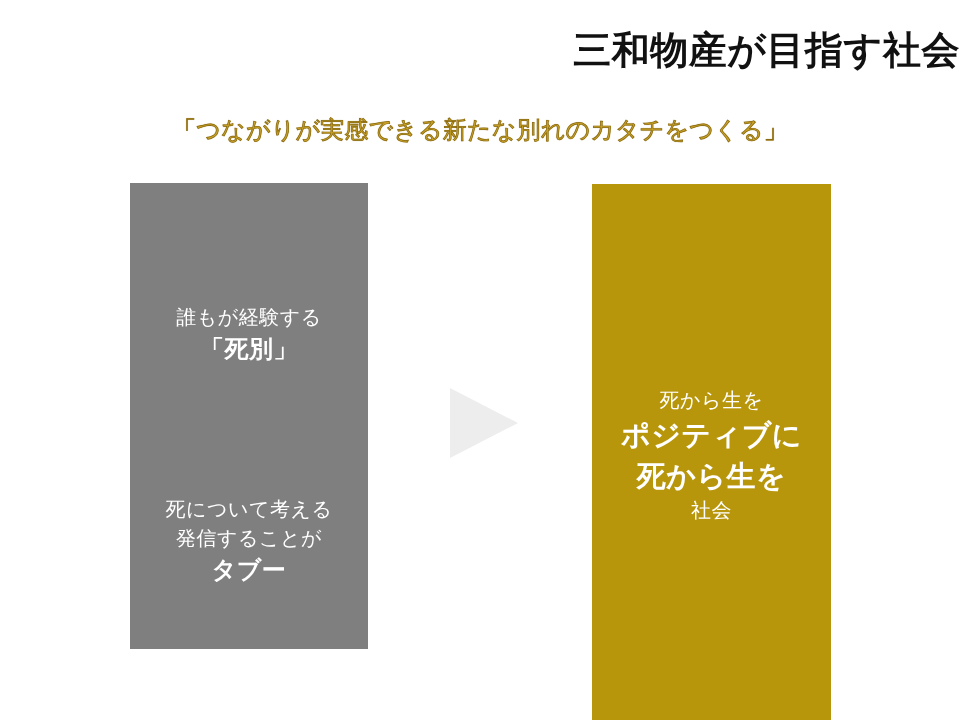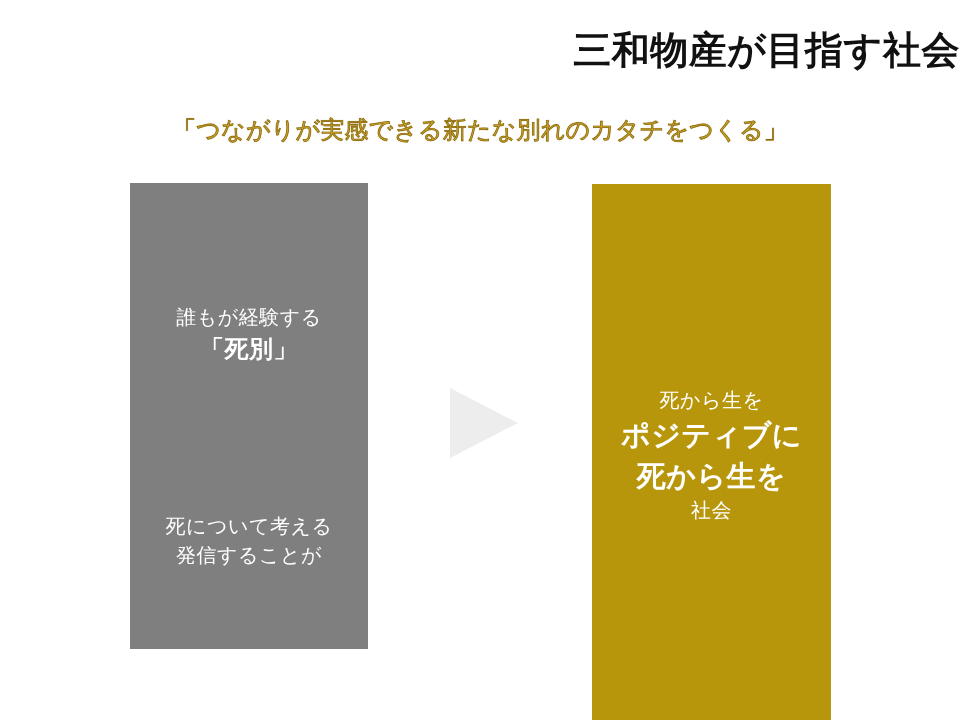--- a/index.html
+++ b/index.html
@@ -118,20 +118,21 @@
   <div class="subtitle">「つながりが実感できる新たな別れのカタチをつくる」</div>
 
   <div id="box-problem-1" class="panel panel-gray">
     <span class="ln ln-reg">誰もが経験する</span>
     <span class="ln ln-bold">「死別」</span>
   </div>
 
   <div id="box-problem-2" class="panel panel-gray">
     <span class="ln ln-reg">死について考える</span>
     <span class="ln ln-reg">発信することが</span>
+    <span class="ln ln-bold">タブー</span>
   </div>
 
   <div id="flow-arrow">
     <div class="tri"></div>
   </div>
 
   <div id="box-vision" class="panel panel-gold">
     <span class="ln ln-reg">死から生を</span>
     <span class="ln ln-bold">ポジティブに</span>
     <span class="ln ln-bold">死から生を</span>

